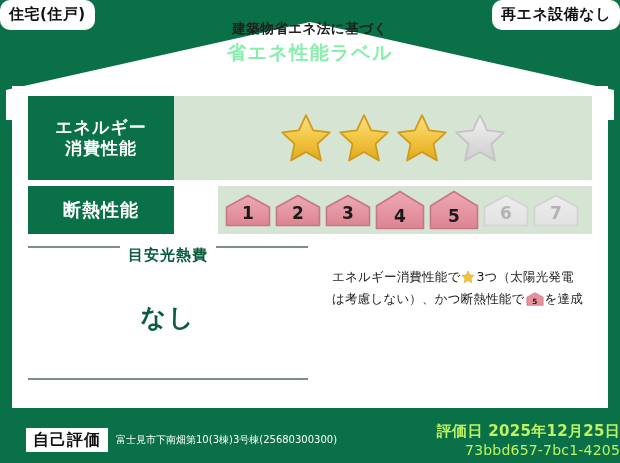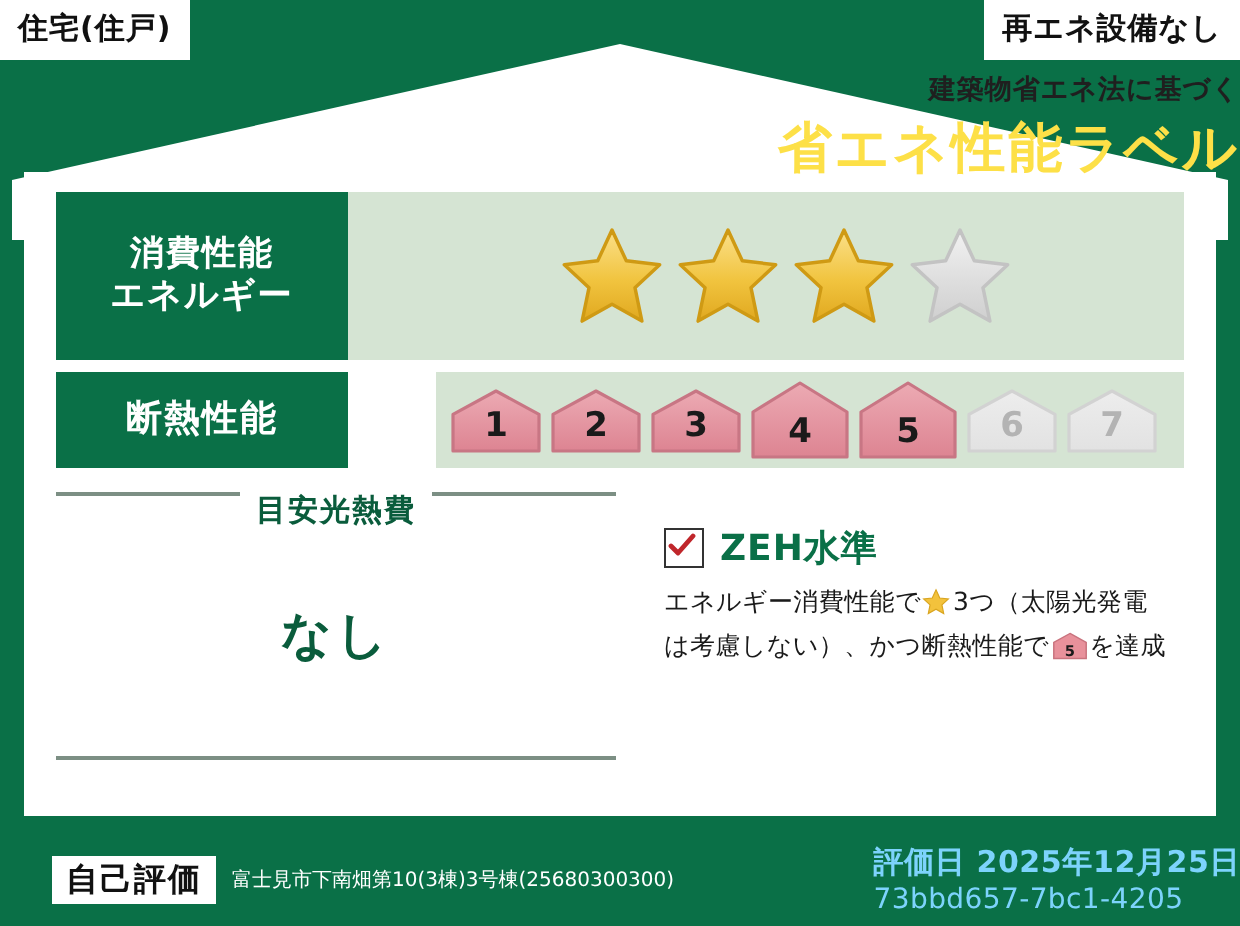--- a/index.html
+++ b/index.html
@@ -8,20 +8,21 @@
     background:#0a7047;
     font-family:"DejaVu Sans","Liberation Sans",sans-serif;
     overflow:hidden;position:relative;
   }
   
   .corner-tag{
     position:absolute;top:0;background:#fff;color:#111;
     font-weight:700;font-size:15px;line-height:1;
     padding:7px 9px 8px 9px;z-index:6;white-space:nowrap;
     letter-spacing:.5px;
+    border-radius:10px;
   }
   #tag-left{left:0;}
   #tag-right{right:0;}
 
   
   .roof{
     position:absolute;left:0;top:0;width:620px;height:120px;z-index:2;
     pointer-events:none;
   }
 
@@ -101,45 +102,45 @@
   
   .footer{
     position:absolute;left:12px;bottom:0;width:620px;height:46px;z-index:4;
     display:flex;align-items:center;
   }
   .self-eval{
     background:#fff;color:#111;font-weight:700;font-size:16px;
     padding:3px 7px;margin-left:14px;letter-spacing:1px;line-height:1.15;
   }
   .addr{color:#fff;font-size:10px;margin-left:8px;letter-spacing:0;}
-  .foot-right{margin-left:auto;margin-right:12px;text-align:left;color:#7dd3fc;}
+  .foot-right{margin-left:auto;margin-right:12px;text-align:right;color:#bef264;}
   .eval-date{font-size:15px;font-weight:700;letter-spacing:.3px;white-space:nowrap;}
   .uid{font-size:14px;margin-top:1px;letter-spacing:.2px;}
 </style>
 </head>
 <body>
 
 <div class="corner-tag" id="tag-left">住宅(住戸)</div>
 <div class="corner-tag" id="tag-right">再エネ設備なし</div>
 
 <svg class="roof" viewBox="0 0 620 120" preserveAspectRatio="none">
   <polygon points="310,22 614,90 614,120 6,120 6,90" fill="#ffffff"></polygon>
 </svg>
-<div style="position:absolute;left:0;top:36px;width:620px;text-align:right;z-index:5;">
+<div style="position:absolute;left:0;top:20px;width:620px;text-align:center;z-index:5;">
   <div style="font-size:13.5px;font-weight:700;color:#1f1f1f;letter-spacing:.5px;">建築物省エネ法に基づく</div>
-  <div style="font-size:27px;font-weight:700;color:#fde047;letter-spacing:1.5px;margin-top:2px;">省エネ性能ラベル</div>
+  <div style="font-size:19px;font-weight:700;color:#86efac;letter-spacing:1.5px;margin-top:2px;">省エネ性能ラベル</div>
 </div>
 
 <div class="card">
 
   <div class="perf-row" id="row-energy">
     <div class="row-label" id="label-energy">
       <div>
+        <div>エネルギー</div>
         <div>消費性能</div>
-        <div>エネルギー</div>
       </div>
     </div>
     <div class="row-body" id="body-energy">
       <div class="stars-wrap" id="stars-wrap">
           <svg width="52" height="52" viewBox="0 0 24 24" class="star">
             <defs>
               <linearGradient id="g0" x1="0" y1="0" x2="0" y2="1">
                 <stop offset="0%" stop-color="#fbe08a"></stop>
                 <stop offset="55%" stop-color="#f1c43f"></stop>
                 <stop offset="100%" stop-color="#e0a81f"></stop>
@@ -277,28 +278,20 @@
       <div class="cost-head">
         <div class="rule"></div>
         <div class="cost-title">目安光熱費</div>
         <div class="rule short"></div>
       </div>
       <div class="cost-value">なし</div>
       <div class="cost-bottom-rule"></div>
     </div>
 
     <div class="zeh-col">
-      <div class="zeh-head">
-        <div class="checkbox">
-          <svg width="14" height="14" viewBox="0 0 14 14">
-            <path d="M1.5 7 L5 10.5 L12.5 2" stroke="#c0262b" stroke-width="2.4" fill="none" stroke-linecap="round" stroke-linejoin="round"></path>
-          </svg>
-        </div>
-        <div class="zeh-title">ZEH水準</div>
-      </div>
       <div class="zeh-desc">
         <span>エネルギー消費性能で</span><span class="inline-ico"><svg width="14" height="14" viewBox="0 0 24 24">
               <polygon points="12,1.6 15.2,8.6 22.6,9.4 17.1,14.5 18.6,21.9 12,18.2 5.4,21.9 6.9,14.5 1.4,9.4 8.8,8.6" fill="#f3c23c" stroke="#d9a520" stroke-width="1"></polygon>
             </svg></span><span>3つ（太陽光発電</span><br>
         <span>は考慮しない）、かつ断熱性能で</span><span class="inline-ico"><svg width="18" height="14" viewBox="0 0 24 19">
               <polygon points="12,1 23,7 23,18 1,18 1,7" fill="#e8919b" stroke="#c9737e" stroke-width="1"></polygon>
               <text x="12" y="16" font-size="10" font-weight="700" text-anchor="middle" fill="#1a1a1a" font-family="DejaVu Sans, sans-serif" id="zeh-house-num">5</text>
             </svg></span><span>を達成</span>
       </div>
     </div>

